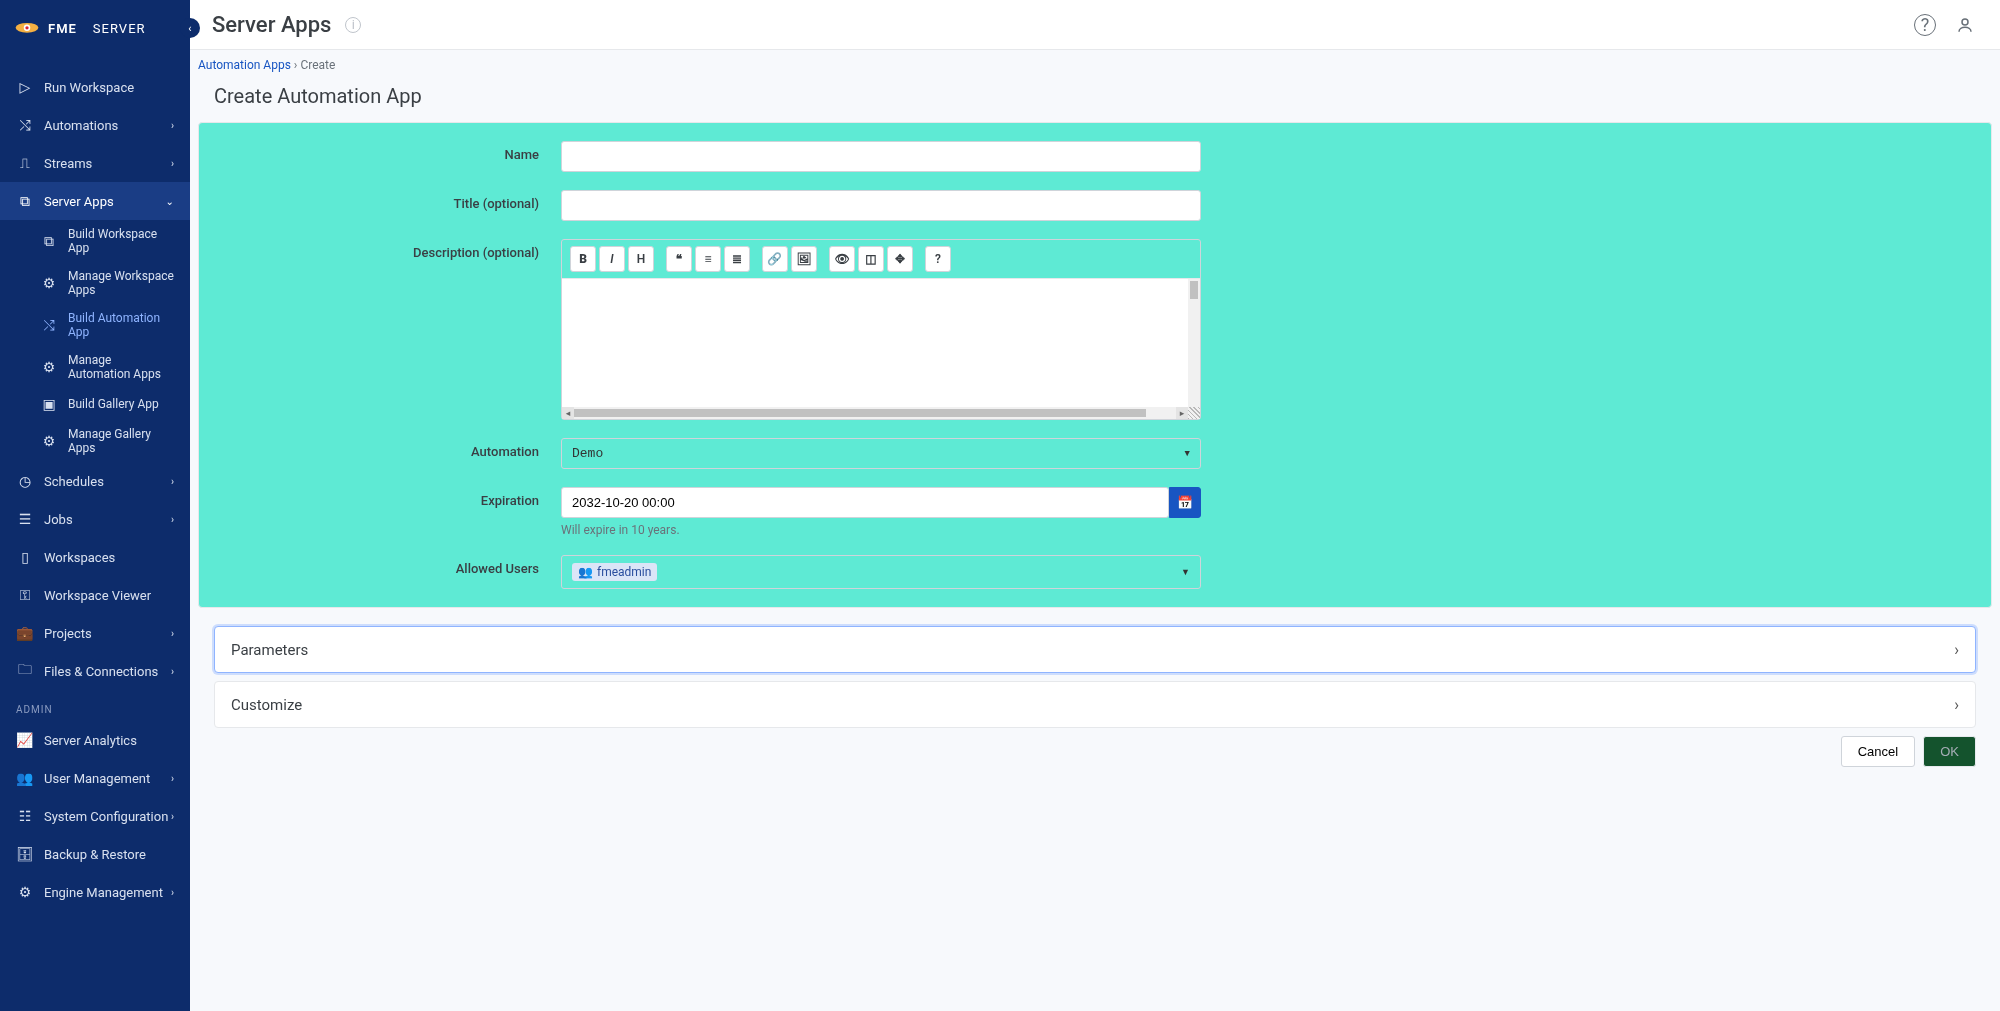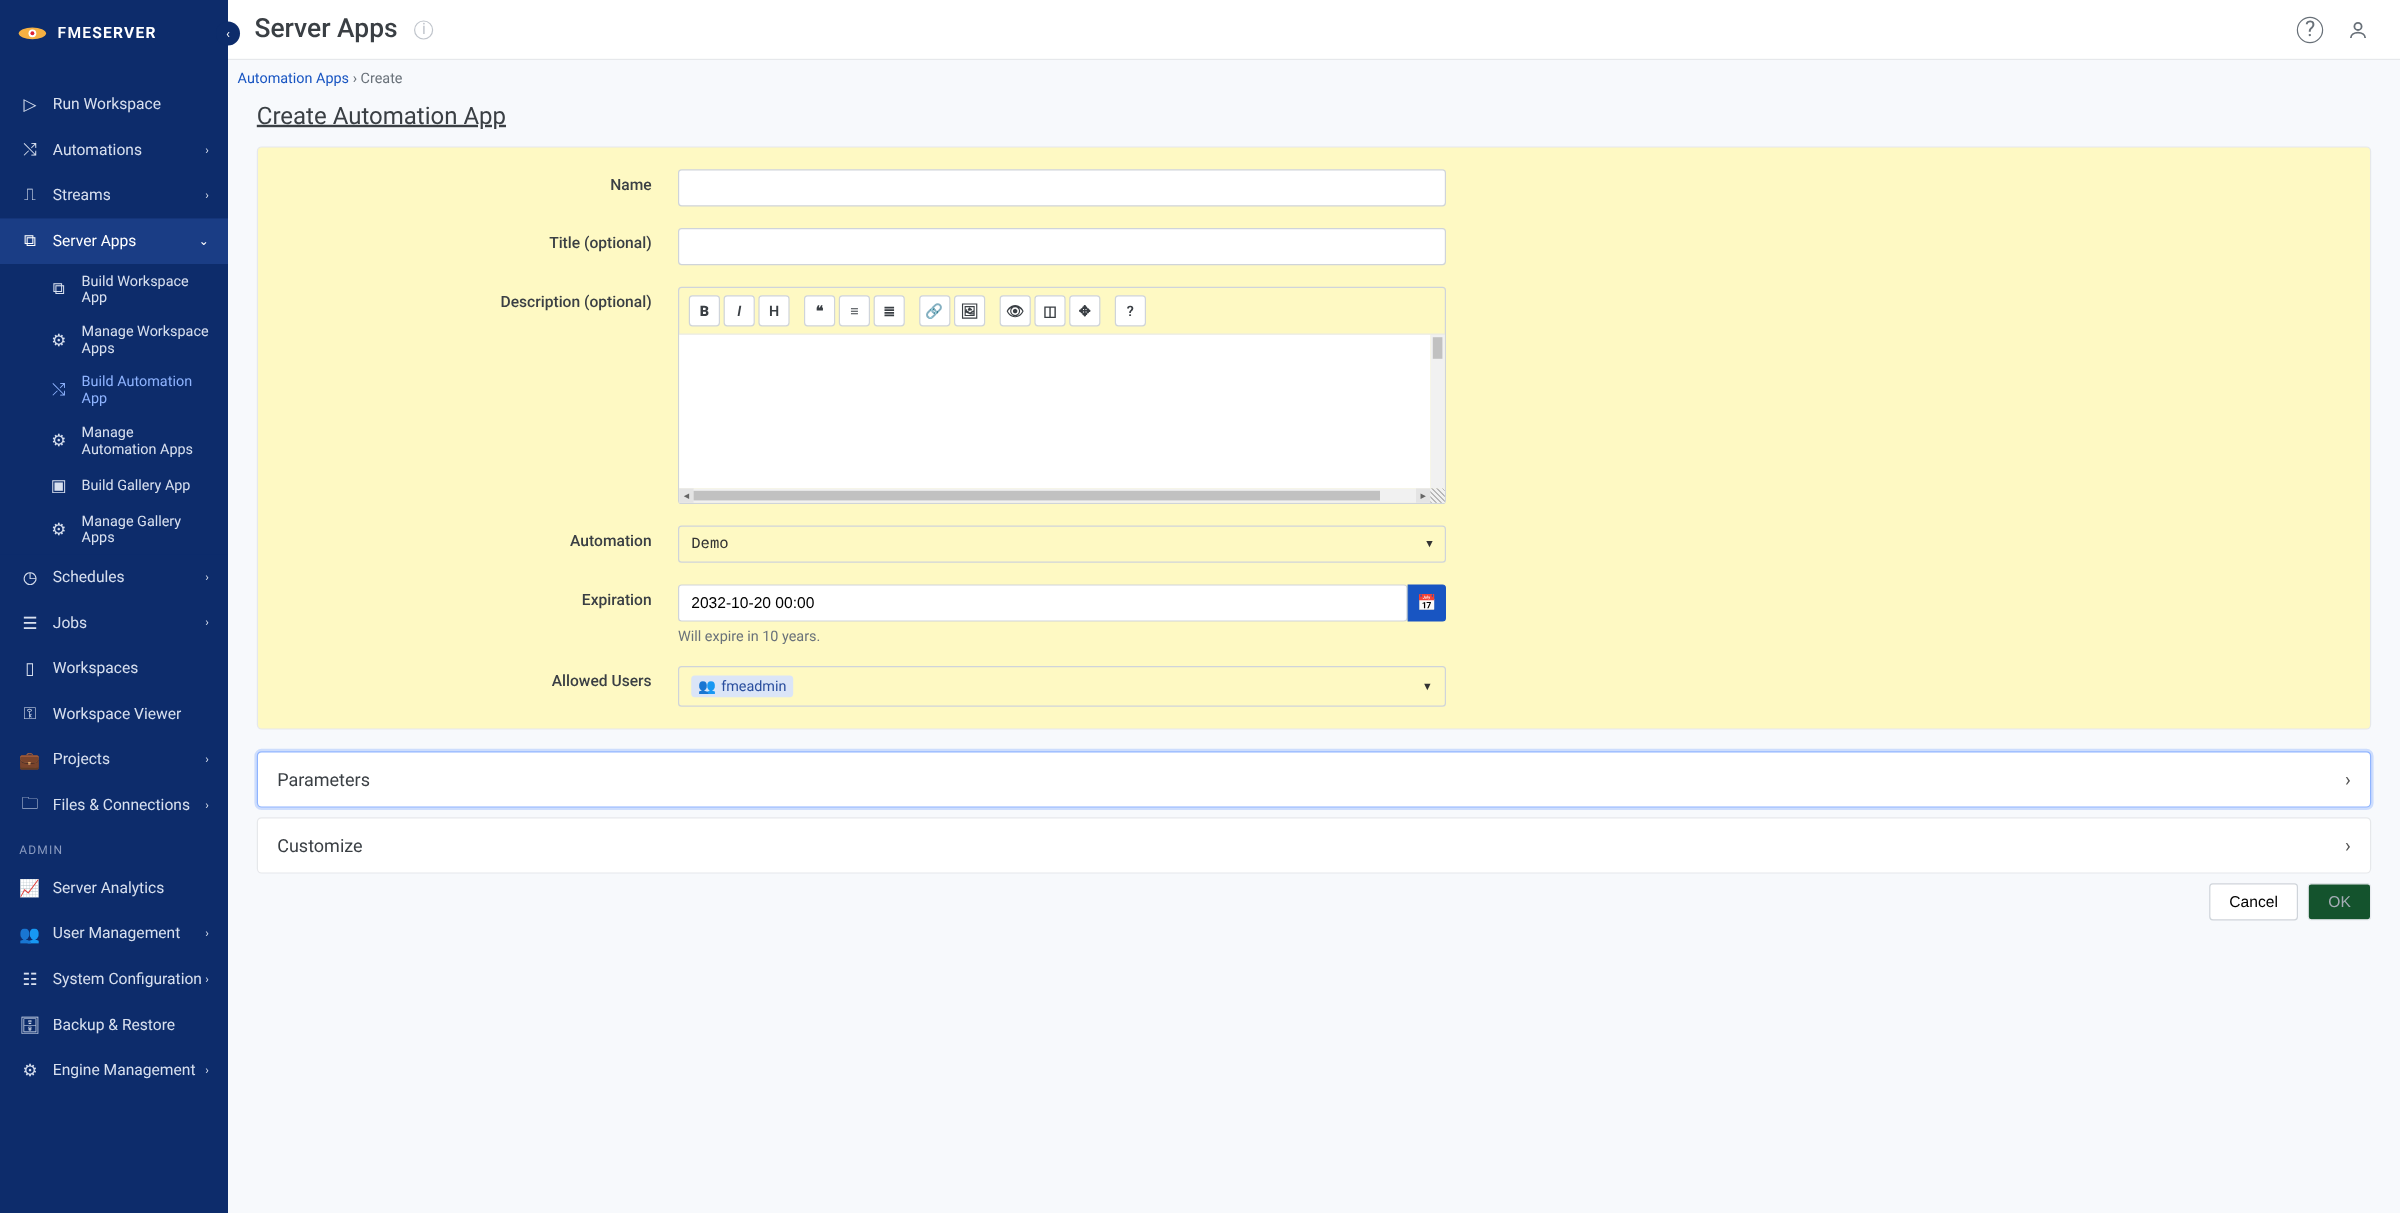--- a/index.html
+++ b/index.html
@@ -4,21 +4,21 @@
 <style>
 * { box-sizing: border-box; margin: 0; padding: 0; }
 body { font-family: -apple-system, BlinkMacSystemFont, "Segoe UI", Roboto, Arial, sans-serif; font-size: 14px; color: #333; background: #fff; overflow: hidden; }
 .app { display: flex; height: 100vh; width: 100vw; }
 
 
 .sidebar { width: 190px; background: #0d2c6b; color: #fff; display: flex; flex-direction: column; flex-shrink: 0; position: relative; }
 .sidebar-collapse { position: absolute; top: 18px; right: -10px; width: 20px; height: 20px; background: #0d2c6b; border-radius: 50%; display: flex; align-items: center; justify-content: center; cursor: pointer; z-index: 10; font-size: 11px; color: #fff;}
 .logo { display: flex; align-items: center; padding: 18px 14px; font-weight: 600; letter-spacing: 1px; font-size: 13px; }
 .logo-icon { width: 26px; height: 20px; margin-right: 8px; }
-.logo-text .thin { font-weight: 700; }
+.logo-text .thin { font-weight: 400; margin-left: 16px; }
 .nav { flex: 1; overflow-y: auto; padding-top: 12px; }
 .nav-item { display: flex; align-items: center; padding: 10px 16px; font-size: 13px; color: #d8e0ef; cursor: pointer; position: relative; }
 .nav-item.active { background: #1a3d85; color: #fff; }
 .nav-item .icon { width: 18px; height: 18px; margin-right: 10px; display: inline-flex; align-items: center; justify-content: center; font-size: 14px; flex-shrink:0; }
 .nav-item .chevron { margin-left: auto; font-size: 10px; }
 .nav-sub { background: #0d2c6b; }
 .nav-sub .nav-item { padding-left: 40px; font-size: 12px; padding-top: 7px; padding-bottom: 7px; }
 .nav-sub .nav-item.selected { color: #8fb4ff; }
 .nav-section-label { padding: 14px 16px 6px; font-size: 10px; letter-spacing: 1px; color: #8a9bc0; }
 
@@ -30,23 +30,23 @@
 .topbar-right { margin-left: auto; display: flex; gap: 18px; }
 .topbar-right .tb-icon { width: 22px; height: 22px; color: #687078; display:inline-flex; align-items:center; justify-content:center; cursor: pointer; font-size: 18px; border: 1.5px solid #687078; border-radius:50%; padding: 2px;}
 .topbar-right .tb-icon.user { border: none; font-size: 22px; }
 
 .content-wrap { flex: 1; overflow-y: auto; background: #f7f9fc; }
 .tabs { display: flex; padding: 14px 24px 0; gap: 18px; font-size: 12px; letter-spacing: 0.5px; }
 .tab { padding-bottom: 8px; color: #7c838b; cursor: pointer; border-bottom: 2px solid transparent; }
 .tab.active { color: #1855c2; border-bottom-color: #1855c2; font-weight: 500; }
 .breadcrumb { padding: 8px 8px 4px; font-size: 12px; color: #6a727a; }
 .breadcrumb a { color: #1855c2; text-decoration: none; }
-.page-heading { padding: 8px 24px 14px; font-size: 20px; font-weight: 400; color: #3a3f44; text-decoration: underline; }
-
-.panel { background: #fef9c3; border: 1px solid #e6e8eb; border-radius: 4px; margin: 0 24px 18px; padding: 18px 0; }
+.page-heading { padding: 8px 24px 14px; font-size: 20px; font-weight: 400; color: #3a3f44; }
+
+.panel { background: #5eead4; border: 1px solid #e6e8eb; border-radius: 4px; margin: 0 8px 18px; padding: 18px 12px; }
 .row { display: flex; align-items: flex-start; margin-bottom: 18px; padding: 0 10px; }
 .row:last-child { margin-bottom: 0; }
 .row-label { width: 340px; text-align: right; padding-right: 22px; font-size: 13px; color: #3a3f44; padding-top: 6px; font-weight: 500; }
 .row-field { width: 640px; }
 .row-field input[type=text], .row-field .select, .row-field .multiselect { width: 100%; border: 1px solid #cfd4da; border-radius: 3px; padding: 7px 10px; font-size: 13px; }
 .row-field .select { display: flex; align-items: center; justify-content: space-between; cursor: pointer; font-family: Liberation Mono, monospace; }
 .row-field .caret { font-size: 9px; }
 .helper { font-size: 12px; color: #6a727a; margin-top: 5px; }
 
 

